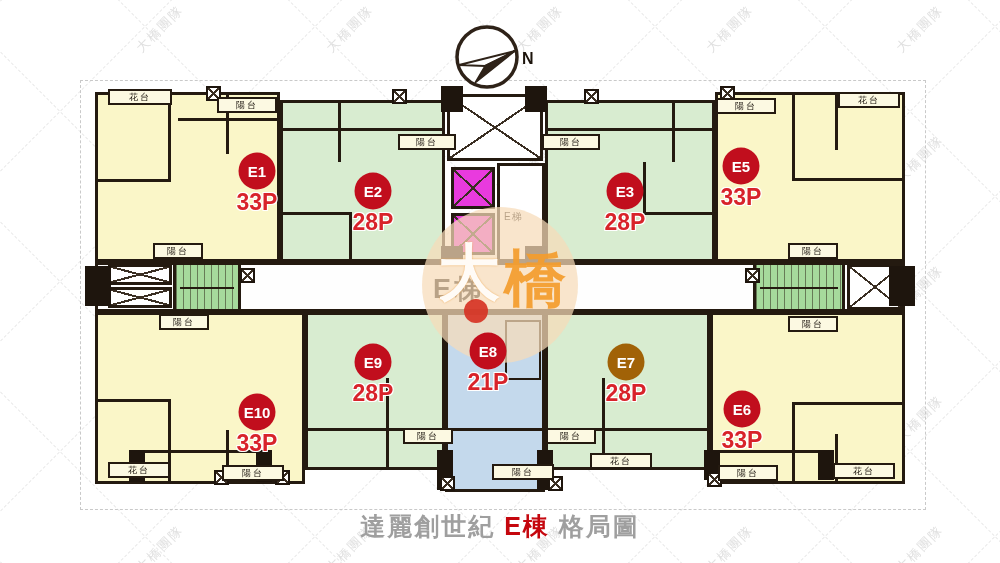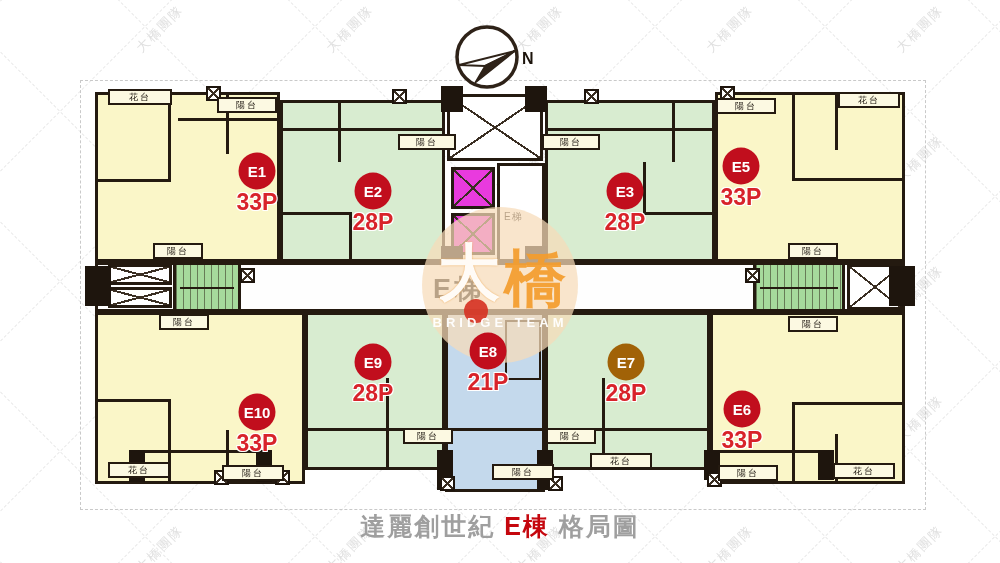--- a/index.html
+++ b/index.html
@@ -196,21 +196,20 @@
       <div class="xmark xcross" style="left: 548px; top: 476px;"></div>
       <div class="xmark xcross" style="left: 707px; top: 472px;"></div>
       <div class="xmark xcross" style="left: 240px; top: 268px;"></div>
       <div class="xmark xcross" style="left: 745px; top: 268px;"></div>
     </div>
 
   <div id="center-wm">
     <span class="cw-char-l">大</span>
     <span class="cw-char-r">橋</span>
     <span class="cw-dot"></span>
-    <span class="cw-sub">BRIDGE TEAM</span>
   </div>
 
   <div id="labels">
       <div class="badge" style="left: 257px; top: 171px; background: rgb(193, 14, 29);">E1</div>
       <div class="psize" style="left: 257px; top: 202px; color: rgb(216, 35, 42);">33P</div>
       <div class="badge" style="left: 373px; top: 191px; background: rgb(193, 14, 29);">E2</div>
       <div class="psize" style="left: 373px; top: 222px; color: rgb(216, 35, 42);">28P</div>
       <div class="badge" style="left: 625px; top: 191px; background: rgb(193, 14, 29);">E3</div>
       <div class="psize" style="left: 625px; top: 222px; color: rgb(216, 35, 42);">28P</div>
       <div class="badge" style="left: 741px; top: 166px; background: rgb(193, 14, 29);">E5</div>

